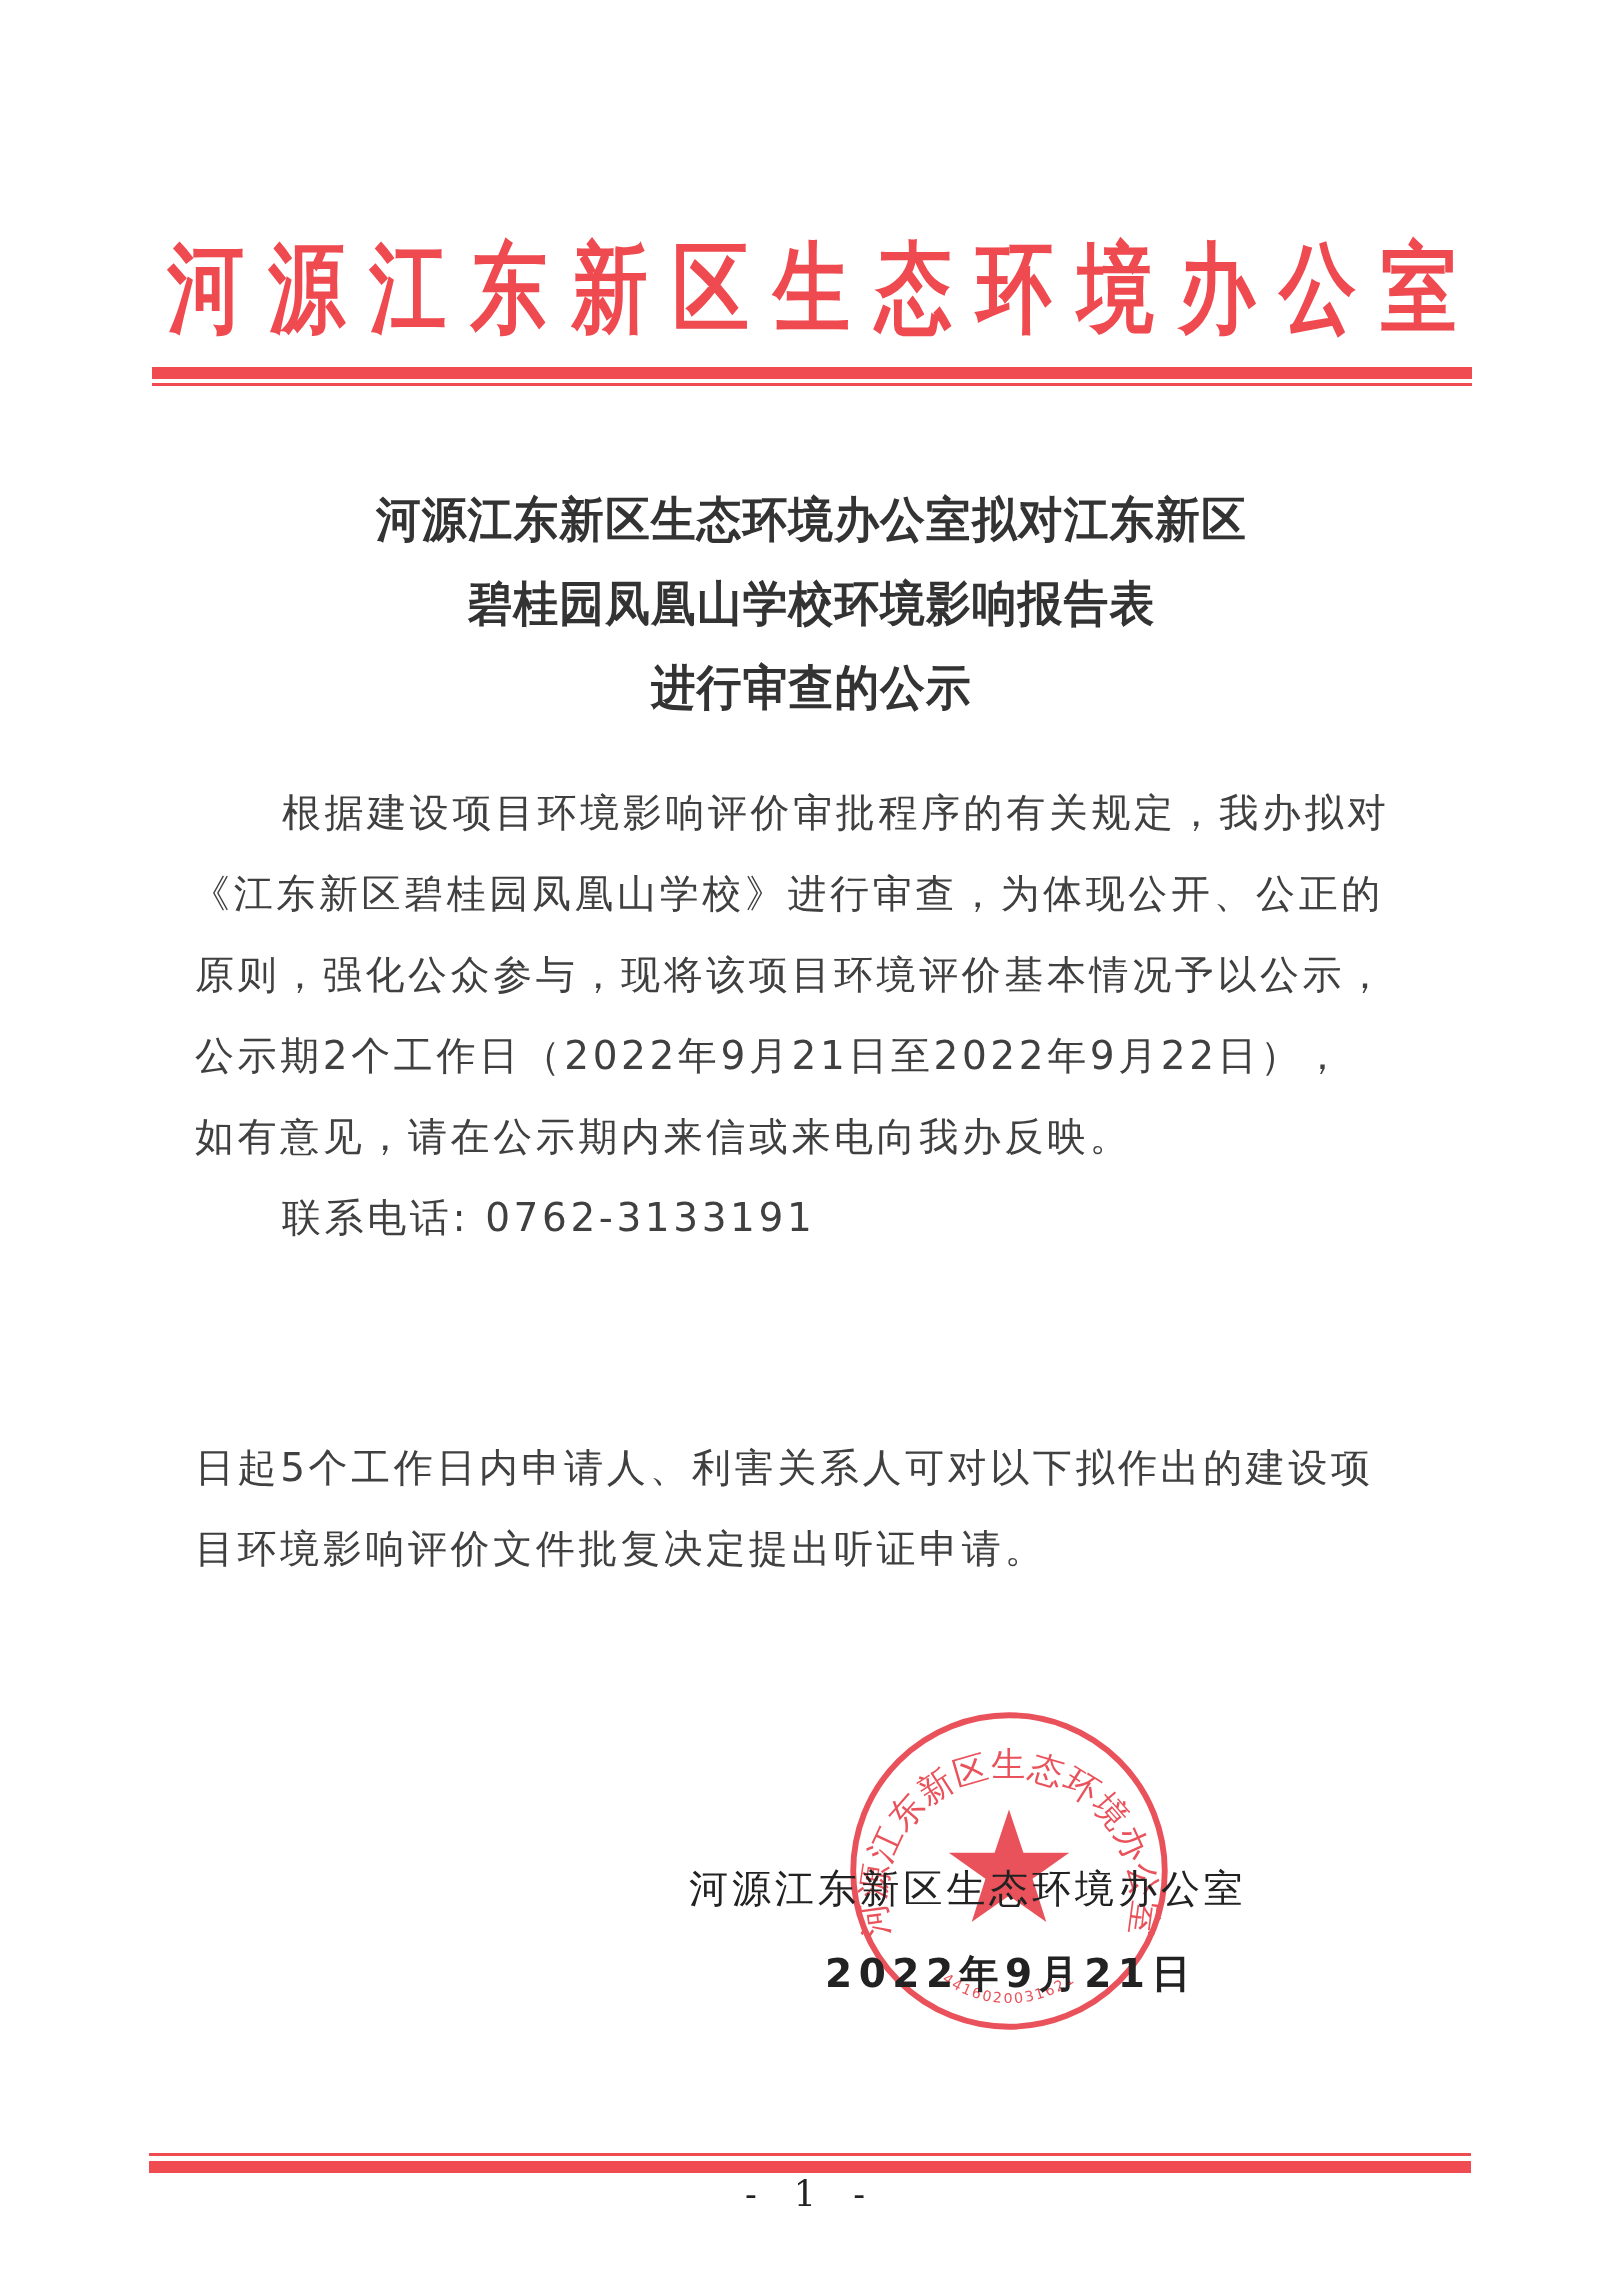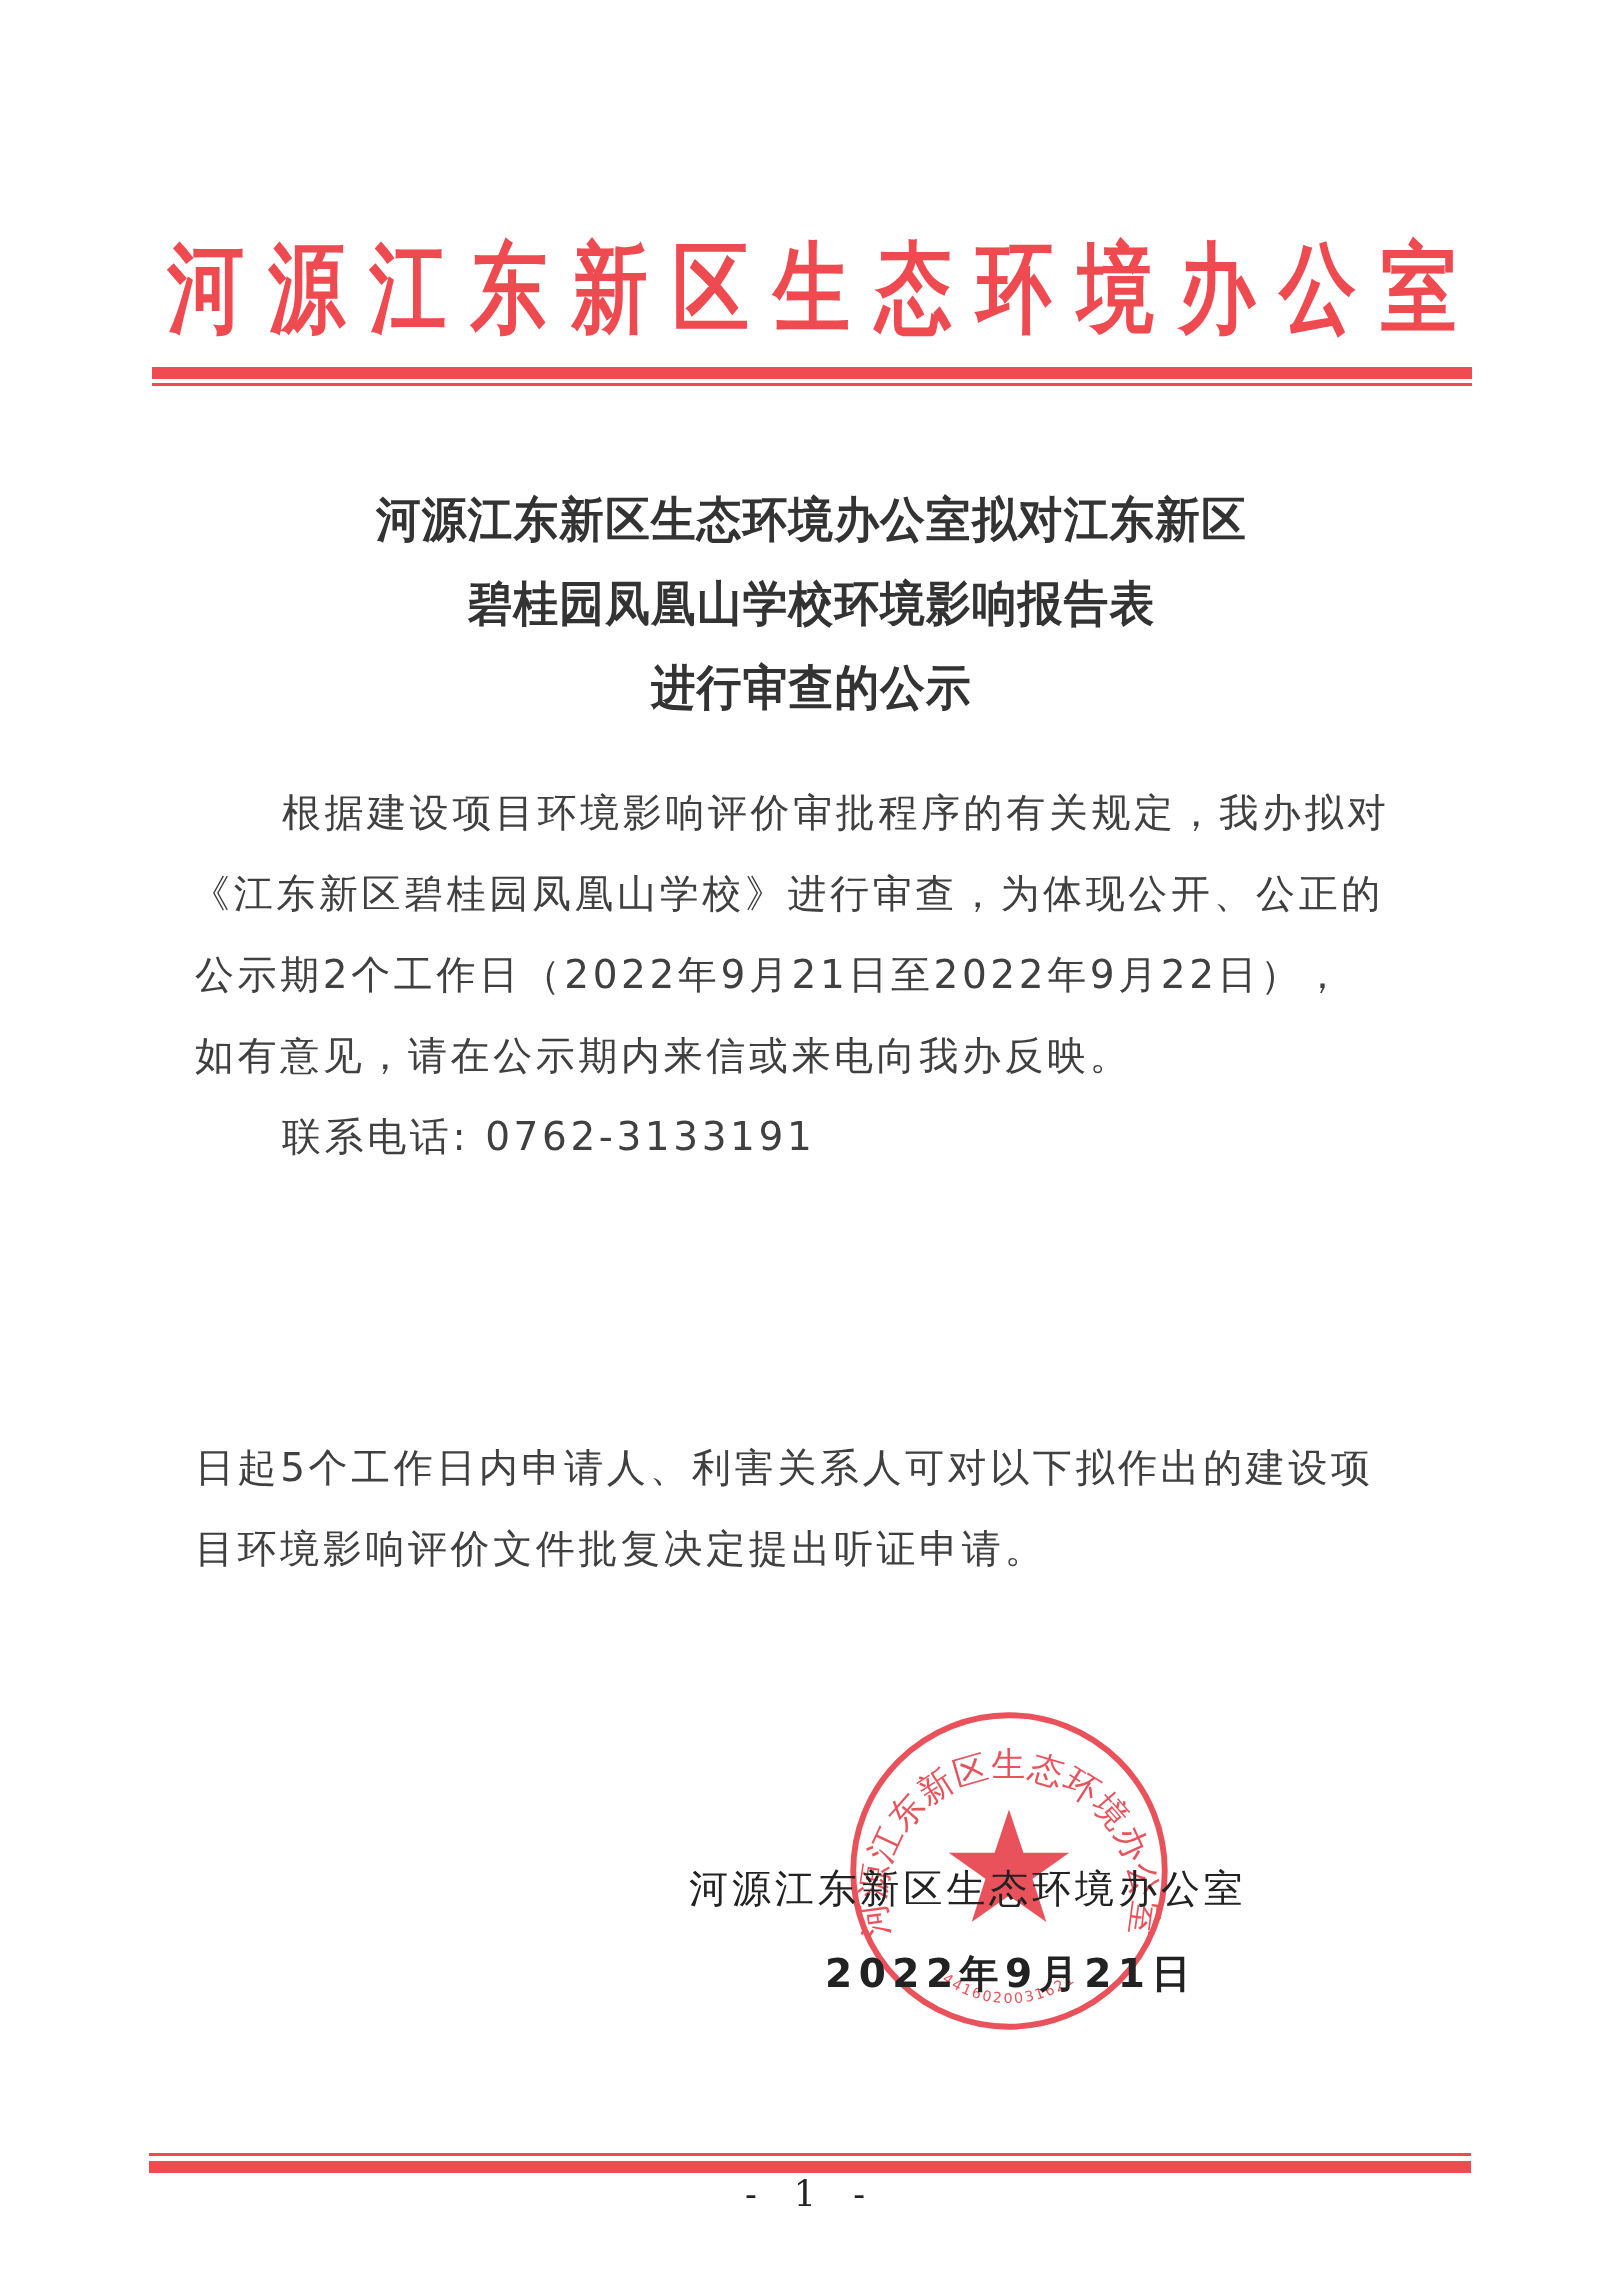--- a/index.html
+++ b/index.html
@@ -130,20 +130,21 @@
 
 <div class="abs doc-title">
   <div>河源江东新区生态环境办公室拟对江东新区</div>
   <div>碧桂园凤凰山学校环境影响报告表</div>
   <div>进行审查的公示</div>
 </div>
 
 <div class="abs body-text" style="top:772px;">
   <div class="line indent">根据建设项目环境影响评价审批程序的有关规定，我办拟对</div>
   <div class="line" style="margin-left:-3.9px;">《江东新区碧桂园凤凰山学校》进行审查，为体现公开、公正的</div>
+  <div class="line">原则，强化公众参与，现将该项目环境评价基本情况予以公示，</div>
   <div class="line">公示期2个工作日（2022年9月21日至2022年9月22日），</div>
   <div class="line">如有意见，请在公示期内来信或来电向我办反映。</div>
   <div class="line indent">联系电话: 0762-3133191</div>
 </div>
 
 <div class="abs body-text" style="top:1427px;">
   <div class="line">日起5个工作日内申请人、利害关系人可对以下拟作出的建设项</div>
   <div class="line">目环境影响评价文件批复决定提出听证申请。</div>
 </div>
 

